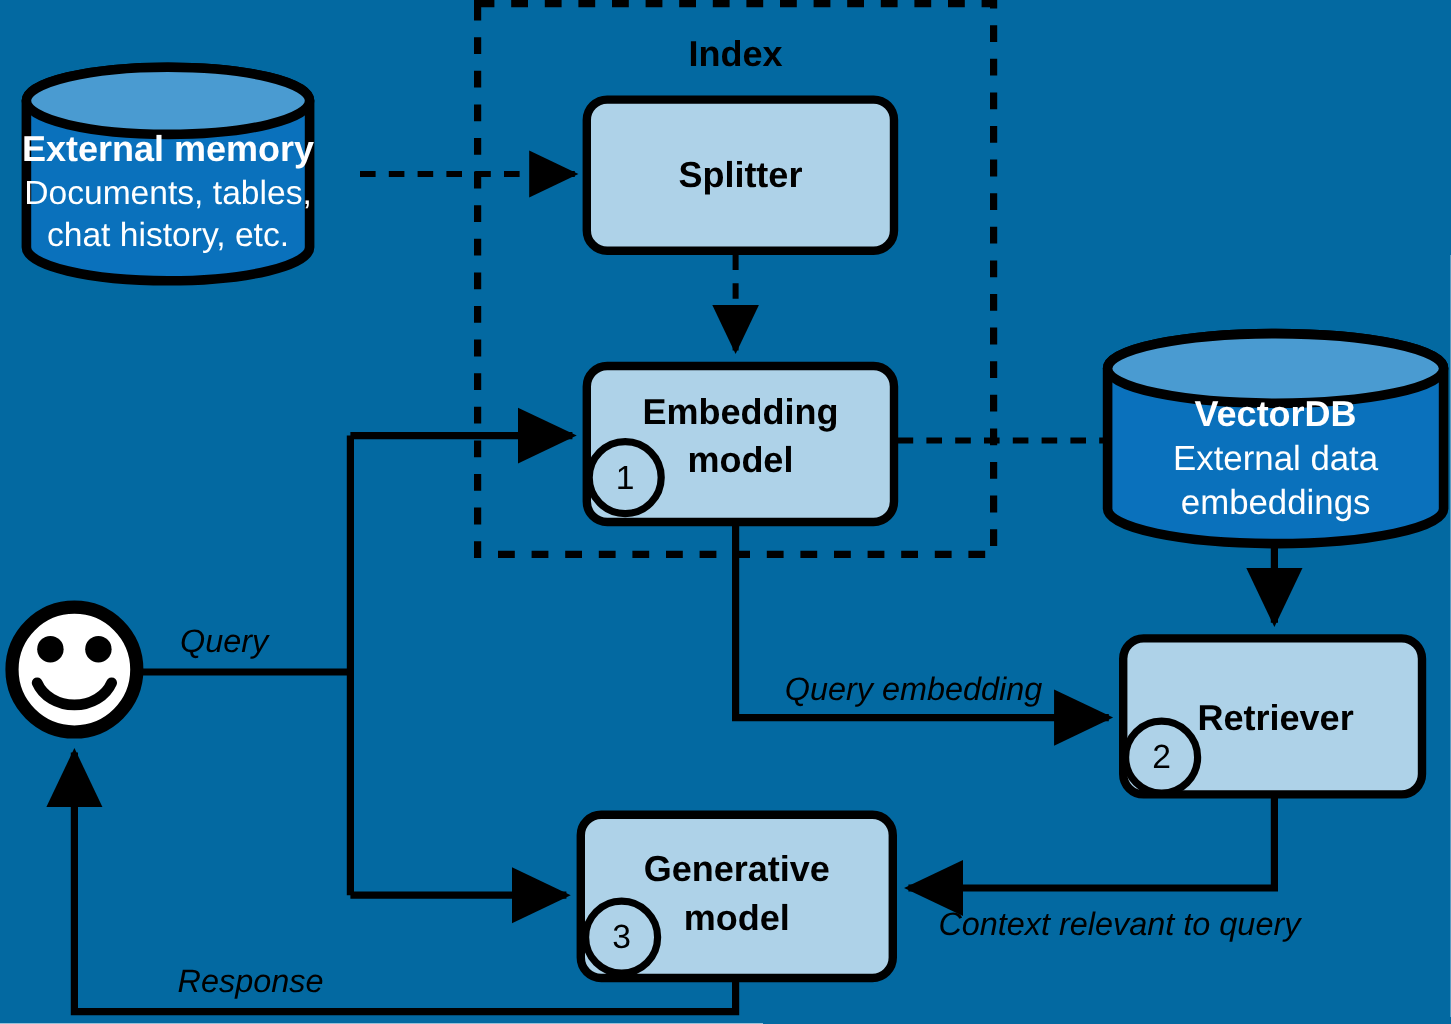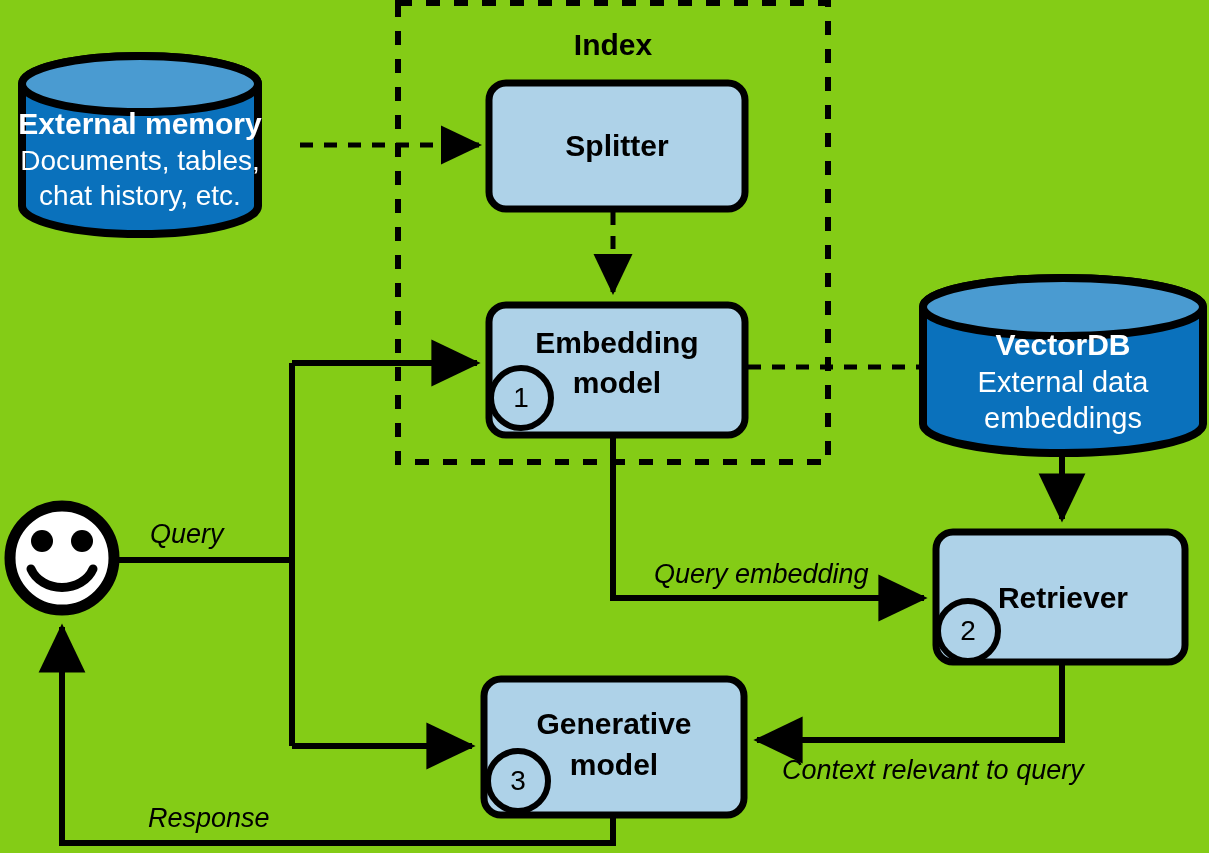--- a/index.html
+++ b/index.html
@@ -1,17 +1,17 @@
 <!DOCTYPE html>
 <html><head>
 <meta charset="utf-8">
 <style>
   html,body{margin:0;padding:0;background:#ffffff;}
   body{width:1209px;height:853px;overflow:hidden;font-family:"Liberation Sans",sans-serif;}
-  #stage{position:relative;width:1209px;height:853px;background:#84cc16;}
+  #stage{position:relative;width:1209px;height:853px;background:#0369a1;}
   svg#diagram{position:absolute;left:0;top:0;width:1209px;height:853px;}
   .node-label{font-family:"Liberation Sans",sans-serif;font-weight:bold;fill:#000;text-anchor:middle;dominant-baseline:middle;}
   .db-title{font-family:"Liberation Sans",sans-serif;font-weight:bold;fill:#ffffff;text-anchor:middle;}
   .db-sub{font-family:"Liberation Sans",sans-serif;font-weight:normal;fill:#ffffff;text-anchor:middle;}
   .group-title{font-family:"Liberation Sans",sans-serif;font-weight:bold;fill:#000;text-anchor:middle;font-size:30px;}
   .edge-label{font-family:"Liberation Sans",sans-serif;font-style:italic;fill:#000;font-size:27px;}
   .badge-num{font-family:"Liberation Sans",sans-serif;font-weight:normal;fill:#000;text-anchor:middle;dominant-baseline:middle;font-size:28px;}
 </style>
 </head>
 <body>

